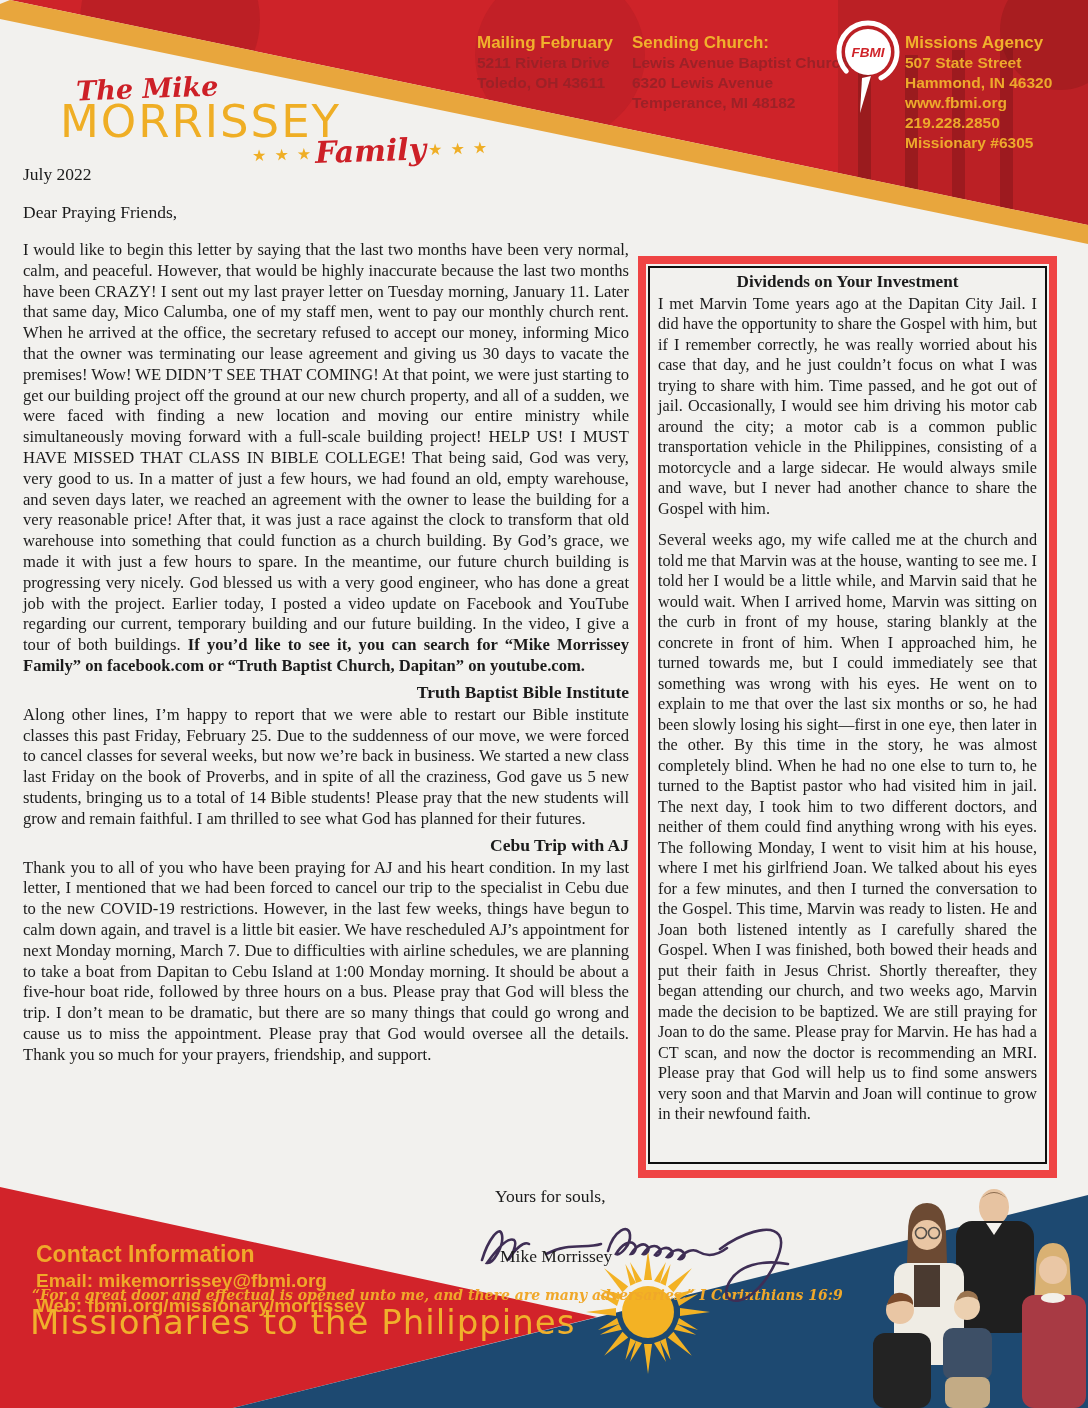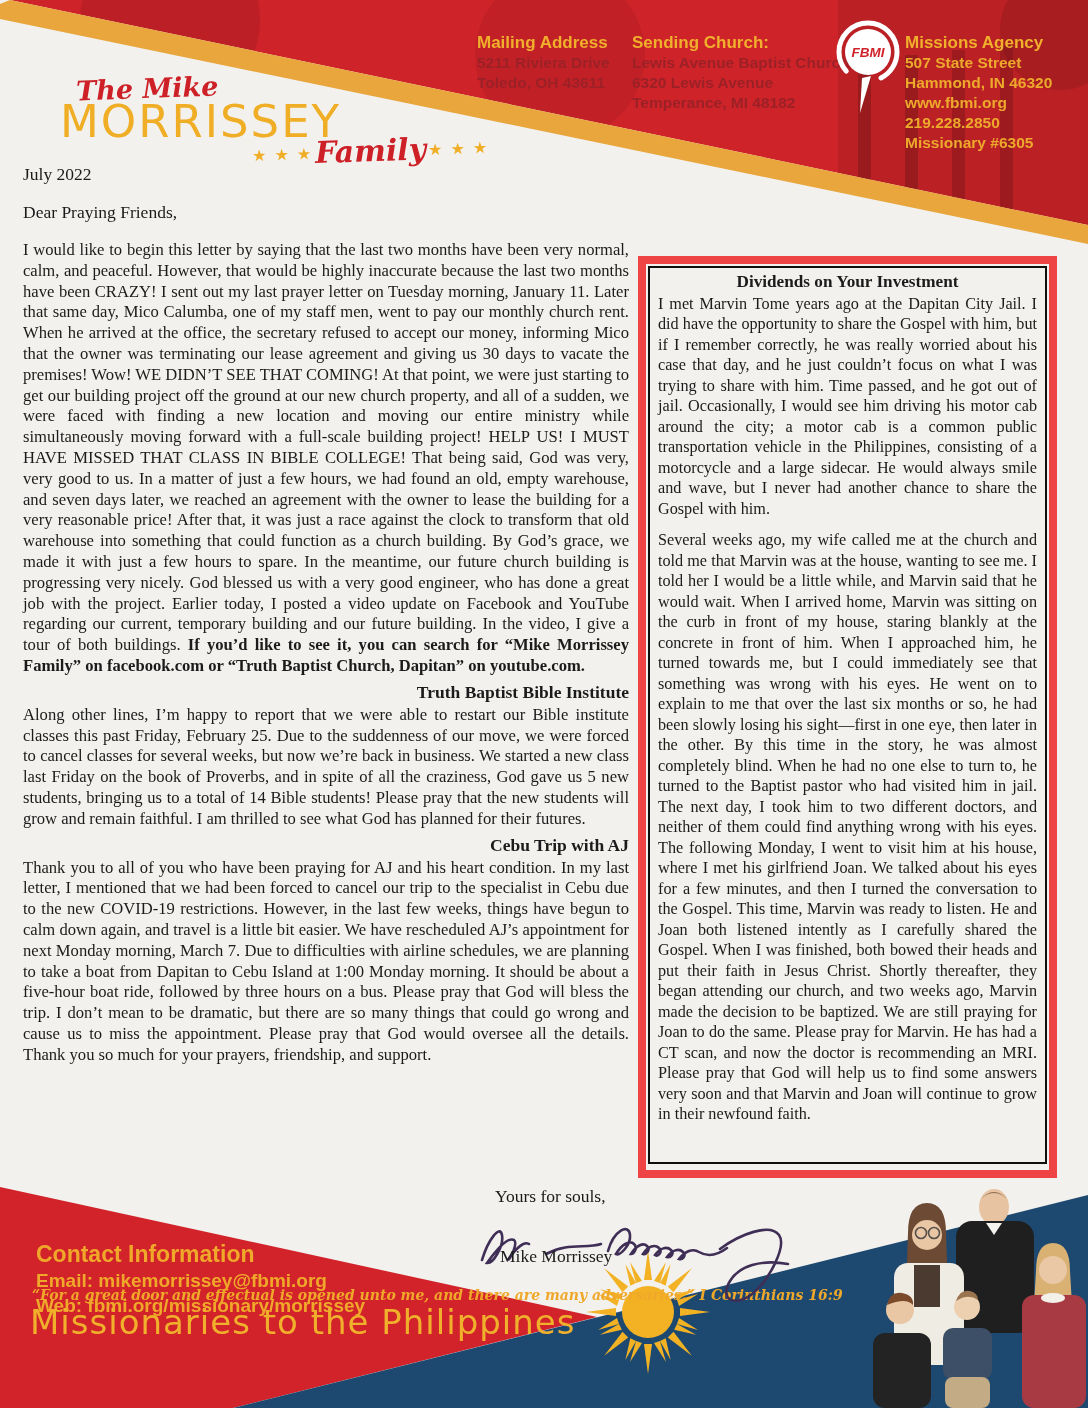--- a/index.html
+++ b/index.html
@@ -83,21 +83,21 @@
     <polygon points="10,0 0,4 0,19 1088,244 1088,225" fill="#e8a63d"></polygon>
   </svg>
 
   <div id="logo">
     <div id="logo-the-mike">The Mike</div>
     <div id="logo-morrissey">MORRISSEY</div>
     <div id="logo-family-row"><span class="logo-stars">★ ★ ★</span><span id="logo-family">Family</span><span class="logo-stars">★ ★ ★</span></div>
   </div>
 
   <div id="mailing" class="addr-block">
-    <div class="addr-label">Mailing Address</div>
+    <div class="addr-label">Mailing February</div>
     <div class="addr-line">5211 Riviera Drive</div>
     <div class="addr-line">Toledo, OH  43611</div>
   </div>
   <div id="sending" class="addr-block">
     <div class="addr-label">Sending Church:</div>
     <div class="addr-line">Lewis Avenue Baptist Church</div>
     <div class="addr-line">6320 Lewis Avenue</div>
     <div class="addr-line">Temperance, MI  48182</div>
   </div>
   <div id="agency" class="addr-block agency">

